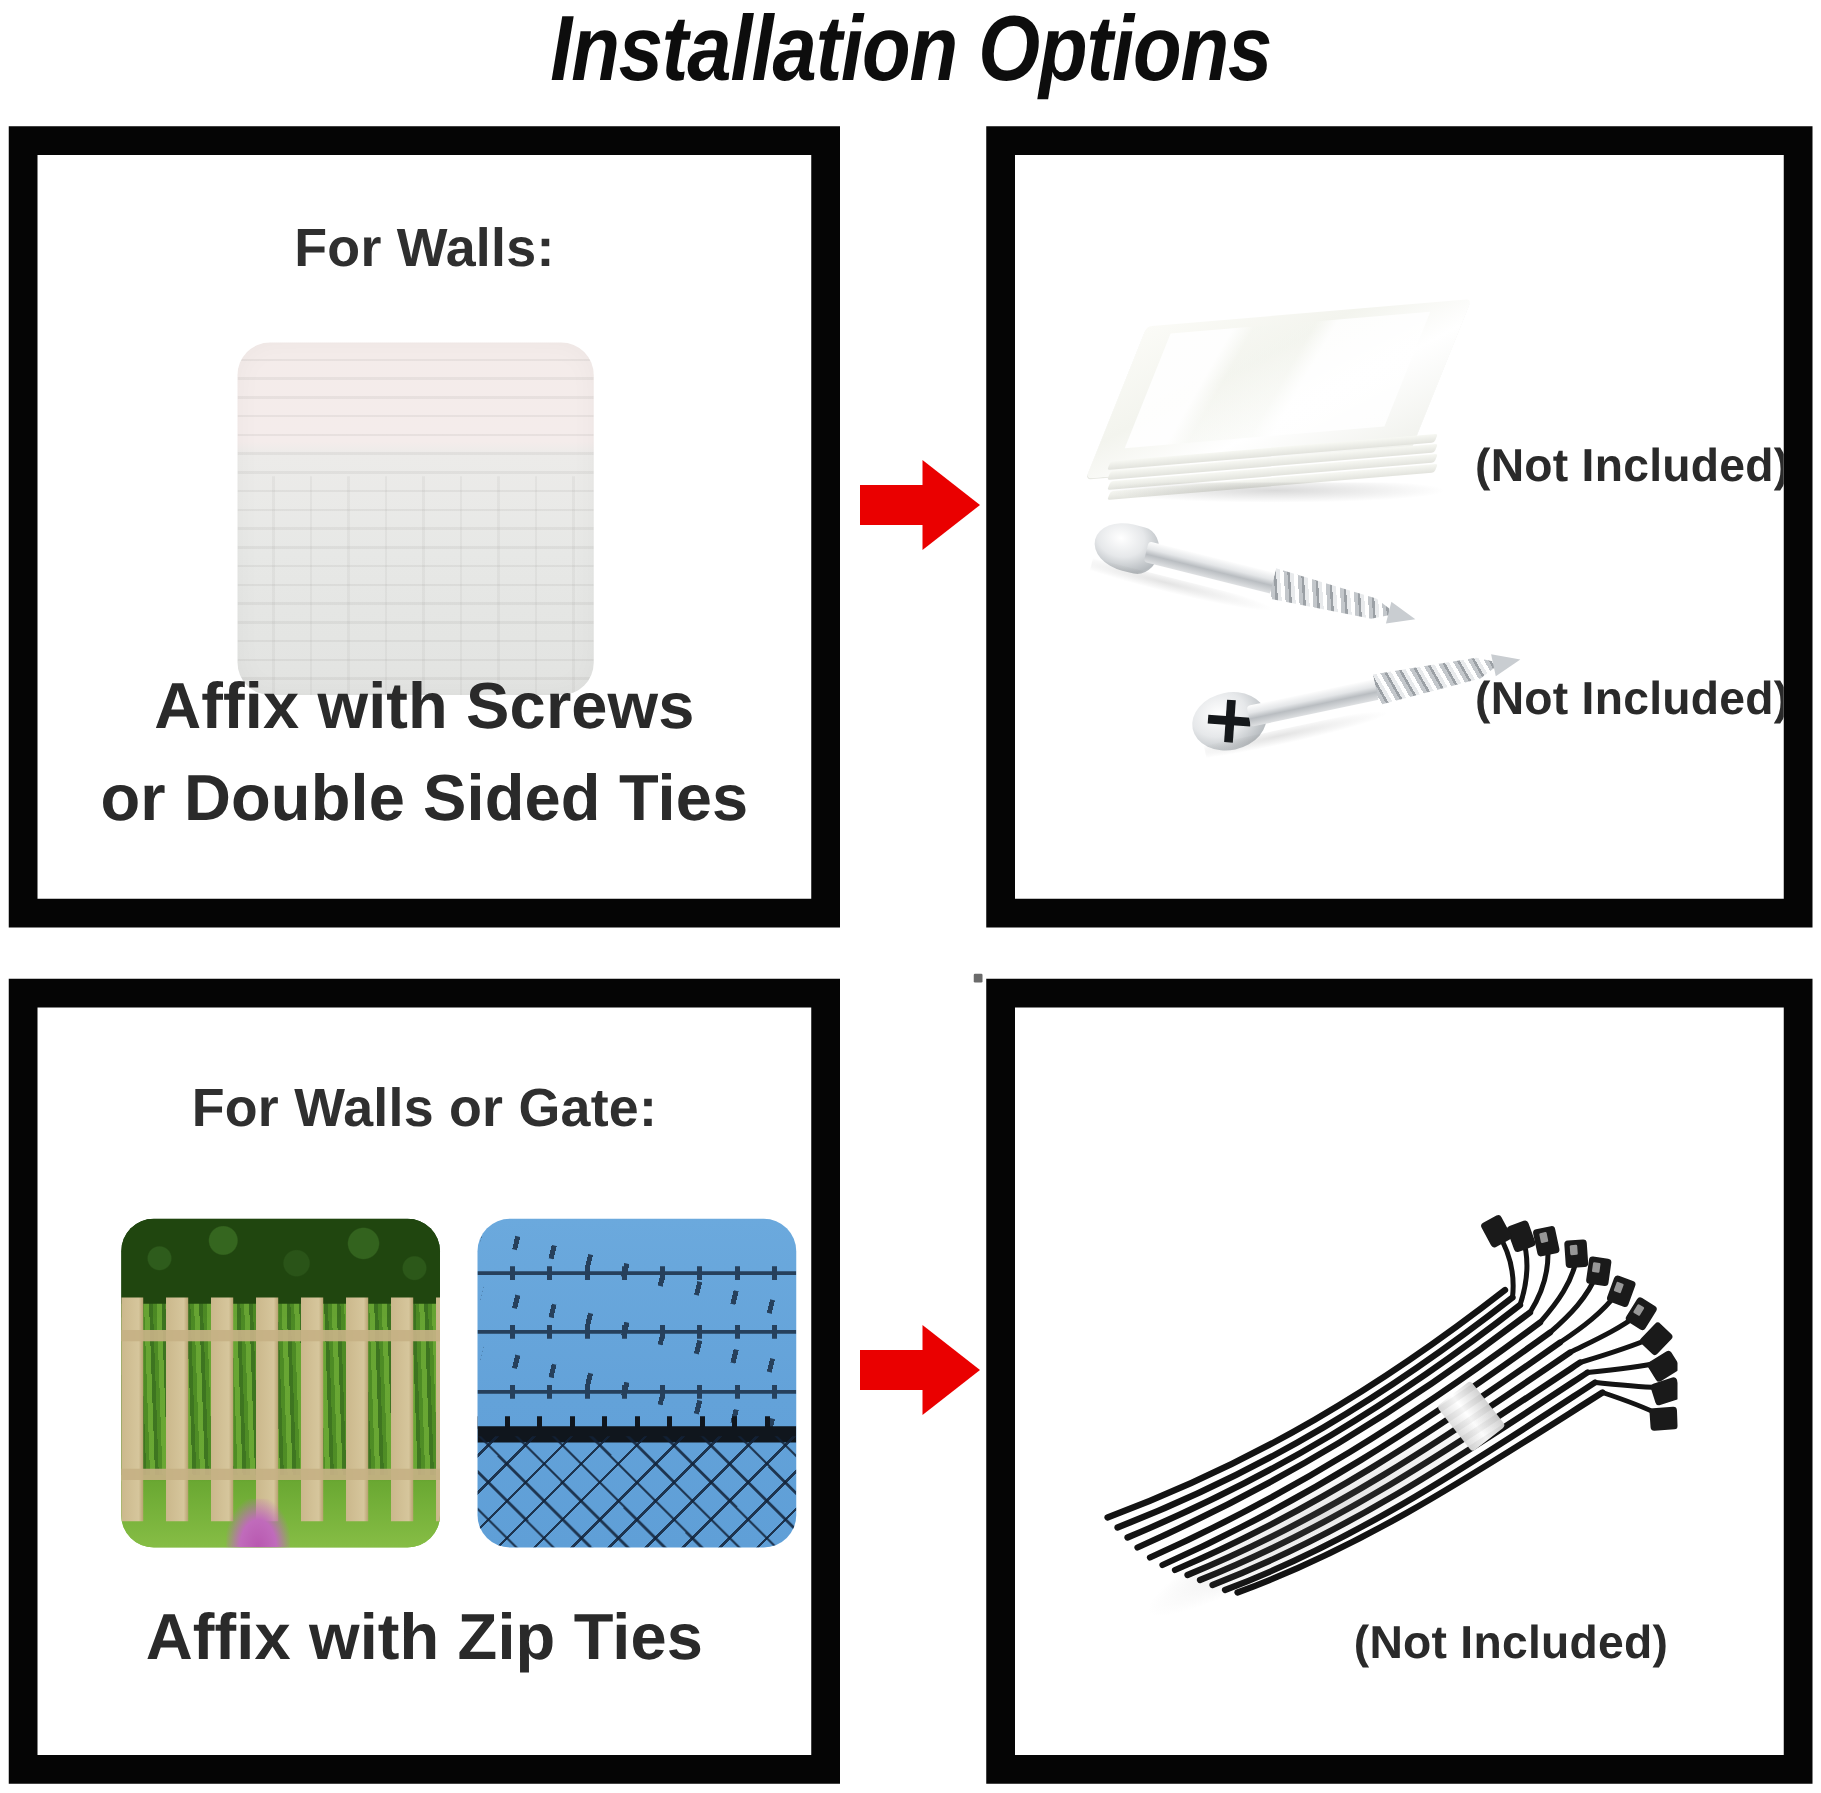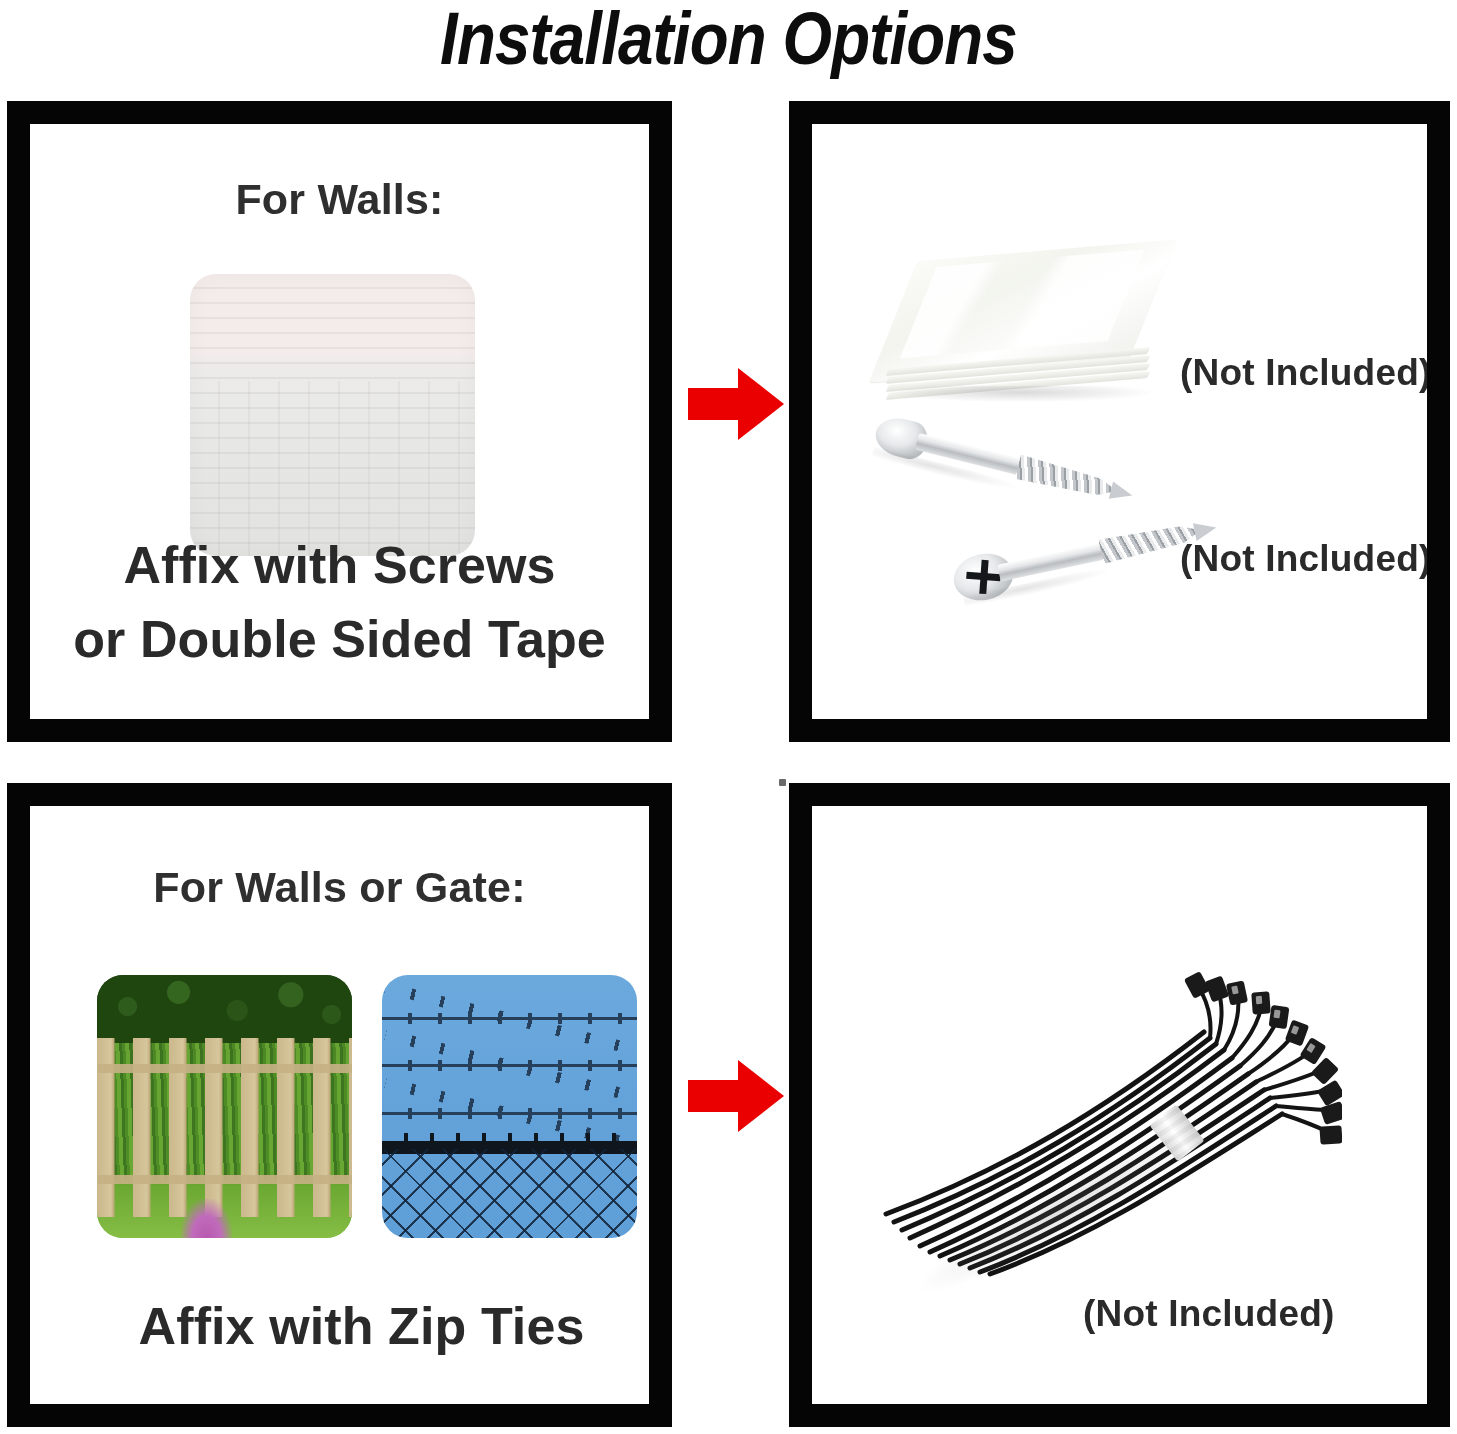--- a/index.html
+++ b/index.html
@@ -49,21 +49,21 @@
   #heading-fence{top:57px;}
 
   .panel-caption{
     position:absolute;left:0;width:100%;
     text-align:center;
     font-size:52px;font-weight:bold;color:#2a2a2a;
     line-height:1.42;
     letter-spacing:.1px;
   }
   #caption-walls{bottom:42px;}
-  #caption-fence{bottom:40px;padding-left:22px;}
+  #caption-fence{bottom:56px;}
 
   
   .not-included{
     position:absolute;
     font-size:37px;font-weight:bold;color:#2a2a2a;
     white-space:nowrap;letter-spacing:.2px;text-align:center;
   }
   #not-included-tape  {left:368px;top:228px;}
   #not-included-screws{left:368px;top:414px;}
   #not-included-ties  {left:271px;top:487px;}
@@ -304,21 +304,21 @@
 
     <div class="panel-heading" id="heading-walls">For Walls:</div>
 
     <div class="photo" id="photo-wall">
       <div class="brick-lines"></div>
       <div class="brick-lines2"></div>
     </div>
 
     <div class="panel-caption" id="caption-walls">
       <div>Affix with Screws</div>
-      <div>or Double Sided Tape</div>
+      <div>or Double Sided Ties</div>
     </div>
 
   </div>
 </div>
 
 <div class="red-arrow" id="arrow-walls">
   <div class="shaft"></div>
   <div class="head"></div>
 </div>
 

